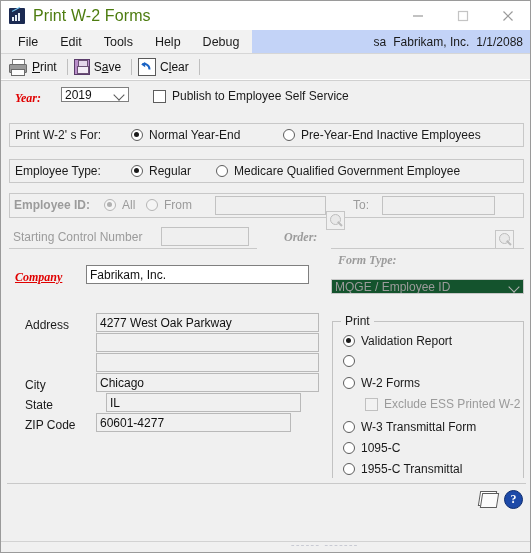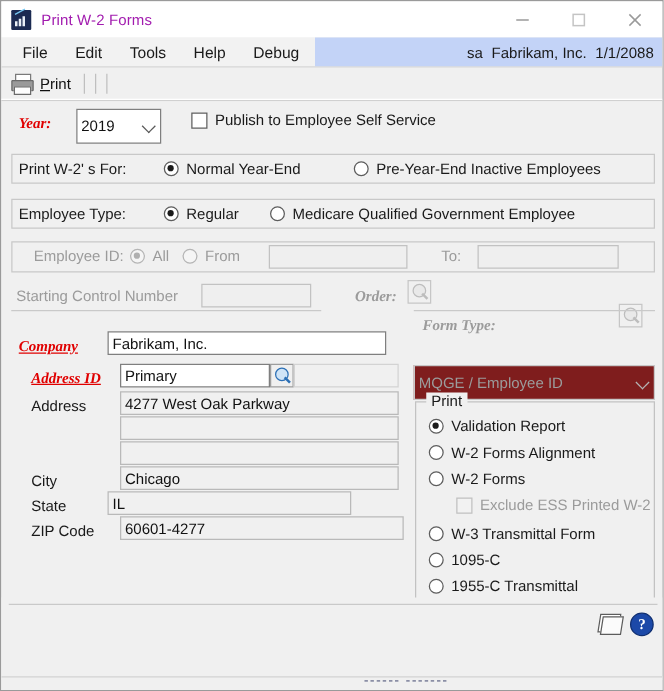--- a/index.html
+++ b/index.html
@@ -49,22 +49,22 @@
   .title-icon .b1 { left: 3px; bottom: 3px; width: 2px; height: 4px; }
   .title-icon .b2 { left: 6px; bottom: 3px; width: 2px; height: 6px; }
   .title-icon .b3 { left: 9px; bottom: 3px; width: 2px; height: 8px; }
   .title-icon .arr {
     left: 3px; top: 3px; width: 9px; height: 1px;
     background: #76c7f2;
     transform: rotate(-28deg);
     transform-origin: left center;
   }
   .title-text {
-    color: #a21caf;
-    font-size: 12px;
+    color: #4d7c0f;
+    font-size: 16px;
     letter-spacing: .1px;
     flex: 1 1 auto;
     white-space: nowrap;
     overflow: hidden;
   }
   .win-btns { display: flex; height: 29px; flex: 0 0 auto; }
   .win-btn {
     width: 45px; height: 29px;
     display: flex; align-items: center; justify-content: center;
     color: #bcbcbc;
@@ -203,32 +203,32 @@
     align-items: center;
     white-space: nowrap;
     overflow: hidden;
   }
   .tbox.flat { border: 1px solid #b9b9b9; background:#f0f0f0; }
   .tbox.dis { background: #efefef; border: 1px solid #c2c2c2; color: #9b9b9b; }
 
   .ddl {
     background: #ffffff;
     border: 1px solid #7f7f7f;
-    height: 28px;
+    height: 15px;
     box-sizing: border-box;
     font-size: 12px;
     color: #111;
     padding: 0 32px 0 3px;
     display: flex;
     align-items: center;
     position: relative;
     white-space: nowrap;
     overflow: hidden;
   }
-  .ddl.dis { background: #7f1d1d; border: 1px solid #c7c7c7; color: #9b9b9b; }
+  .ddl.dis { background: #14532d; border: 1px solid #c7c7c7; color: #9b9b9b; }
   .ddl .chev {
     position: absolute; right: 5px; top: 50%;
     width: 7px; height: 7px;
     margin-top: -4px;
     border-right: 1.4px solid #5a5a5a;
     border-bottom: 1.4px solid #5a5a5a;
     transform: rotate(45deg);
   }
   .ddl.dis .chev { border-color: #b4b4b4; }
 
@@ -419,21 +419,38 @@
   <div class="toolbar">
     <div class="tb-btn">
       <span class="ico-print">
         <span class="paper"></span>
           <span class="body"></span>
           <span class="out"></span>
       </span>
       <span class="tb-label"><u class="acc">P</u><span>rint</span></span>
     </div>
     <div class="tb-sep"></div>
+    <div class="tb-btn">
+      <span class="ico-save">
+        <span class="sq"></span>
+          <span class="sh"></span>
+          <span class="lbl"></span>
+      </span>
+      <span class="tb-label">S<u class="acc">a</u>ve</span>
+    </div>
     <div class="tb-sep"></div>
+    <div class="tb-btn">
+      <span class="ico-clear">
+        <svg width="14" height="14" viewBox="0 0 14 14">
+          <path d="M10.5 10.5 C10.5 5.5 5.5 4 3.5 5.5" stroke="#1a63c4" stroke-width="2" fill="none"></path>
+          <path d="M6.2 3 L2.2 5.6 L6.2 8.2 Z" fill="#1a63c4"></path>
+        </svg>
+      </span>
+      <span class="tb-label">C<u class="acc">l</u>ear</span>
+    </div>
     <div class="tb-sep"></div>
   </div>
 
   <div class="body-area">
 
     <div class="abs req" style="left:14px; top:10px;">Year:</div>
     <div class="abs ddl" style="left:60px; top:6px; width:68px;">
       <span>2019</span>
       <span class="chev"></span>
     </div>
@@ -458,21 +475,21 @@
     <div class="abs rowline" style="left:130px; top:83px;">
       <span class="rad on"></span>
       <span class="lbl">Regular</span>
     </div>
     <div class="abs rowline" style="left:215px; top:83px;">
       <span class="rad"></span>
       <span class="lbl">Medicare Qualified Government Employee</span>
     </div>
 
     <div class="abs panel" style="left:8px; top:112px; width:515px; height:25px;"></div>
-    <div class="abs lbl-dis" style="left:26px; top:117px;">Employee ID:</div>
+    <div class="abs lbl-dis" style="left:13px; top:117px;font-weight:bold;">Employee ID:</div>
     <div class="abs rowline" style="left:103px; top:117px;">
       <span class="rad dis on"></span>
       <span class="lbl-dis">All</span>
     </div>
     <div class="abs rowline" style="left:145px; top:117px;">
       <span class="rad dis"></span>
       <span class="lbl-dis">From</span>
     </div>
     <div class="abs tbox dis" style="left:214px; top:115px; width:111px;"></div>
     <div class="abs lookup dis" style="left:325px; top:115px;">
@@ -501,56 +518,46 @@
     <div class="abs ddl dis" style="left:331px; top:206px; width:192px;">
       <span>1 Wide - Continuous</span>
       <span class="chev"></span>
     </div>
 
     <div class="abs" style="left:0; top:182px; width:308px; height:30px;text-decoration:underline;">
       <div class="abs req u" style="left:14px; top:7px;">Company</div>
       <div class="abs tbox" style="left:85px; top:2px; width:223px;">Fabrikam, Inc.</div>
     </div>
 
-    <div class="abs" style="left:10px; top:208px; width:308px; height:26px;">
-      <div class="abs req u" style="left:14px; top:6px;">Address ID</div>
-      <div class="abs tbox" style="left:85px; top:2px; width:120px;">Primary</div>
-      <div class="abs lookup" style="left:205px; top:2px;">
-        <span class="glass"></span>
-          <span class="handle"></span>
-      </div>
-      <div class="abs" style="left:224px; top:2px; width:84px; height:19px; background:#f0f0f0; border:1px solid #d3d3d3; box-sizing:border-box;"></div>
-    </div>
 
     <div class="abs" style="left:10px; top:232px;">
       <div class="abs lbl" style="left:14px; top:5px;">Address</div>
       <div class="abs tbox flat" style="left:85px; top:0px; width:223px;">4277 West Oak Parkway</div>
       <div class="abs tbox flat" style="left:85px; top:20px; width:223px;"></div>
       <div class="abs tbox flat" style="left:85px; top:40px; width:223px;"></div>
 
       <div class="abs lbl" style="left:14px; top:65px;">City</div>
       <div class="abs tbox flat" style="left:85px; top:60px; width:223px;">Chicago</div>
 
       <div class="abs lbl" style="left:14px; top:85px;">State</div>
-      <div class="abs tbox flat" style="left:75px; top:80px; width:195px;">IL</div>
+      <div class="abs tbox flat" style="left:95px; top:80px; width:195px;">IL</div>
 
       <div class="abs lbl" style="left:14px; top:105px;">ZIP Code</div>
-      <div class="abs tbox flat" style="left:85px; top:100px; width:227px;">60601-4277</div>
+      <div class="abs tbox flat" style="left:85px; top:100px; width:195px;">60601-4277</div>
     </div>
 
     <div class="abs gbox" style="left:331px; top:240px; width:192px; height:185px;">
       <div class="gbox-title">Print</div>
 
       <div class="abs rowline" style="left:10px; top:12px;">
         <span class="rad on"></span>
         <span class="lbl">Validation Report</span>
       </div>
       <div class="abs rowline" style="left:10px; top:33px;">
         <span class="rad"></span>
-        <span class="lbl">W-2 Forms Alignment</span>
       </div>
       <div class="abs rowline" style="left:10px; top:54px;">
         <span class="rad"></span>
         <span class="lbl">W-2 Forms</span>
       </div>
       <div class="abs rowline" style="left:32px; top:75px;">
         <span class="chk dis"></span>
         <span class="lbl-dis">Exclude ESS Printed W-2</span>
       </div>
       <div class="abs rowline" style="left:10px; top:98px;">

